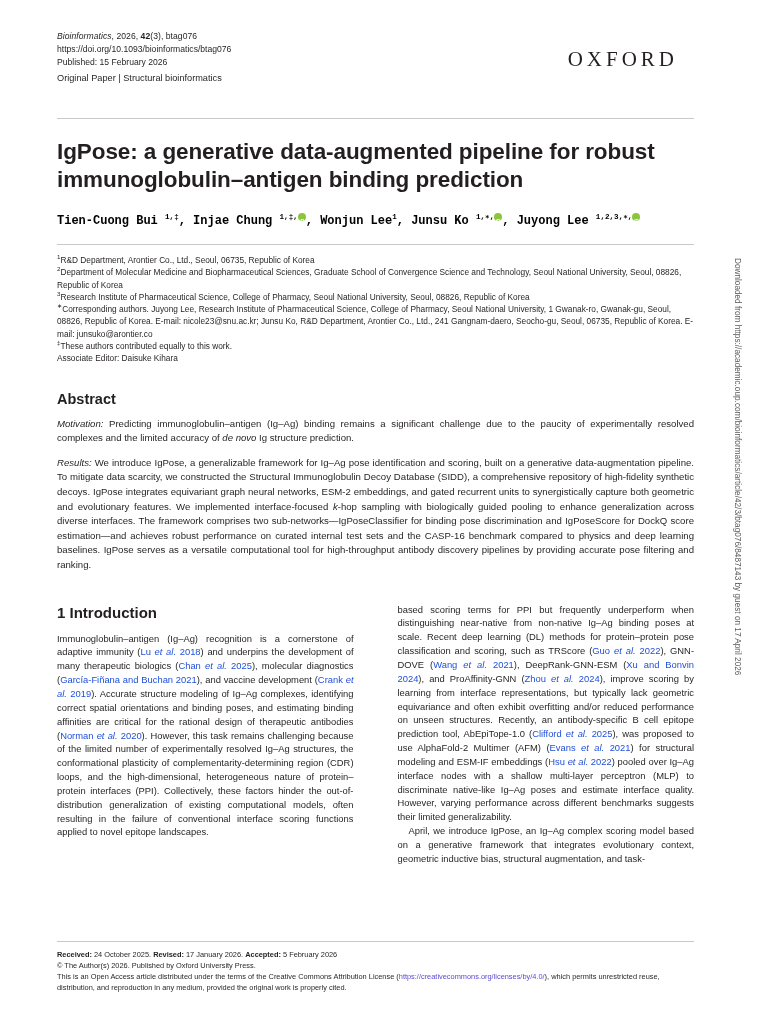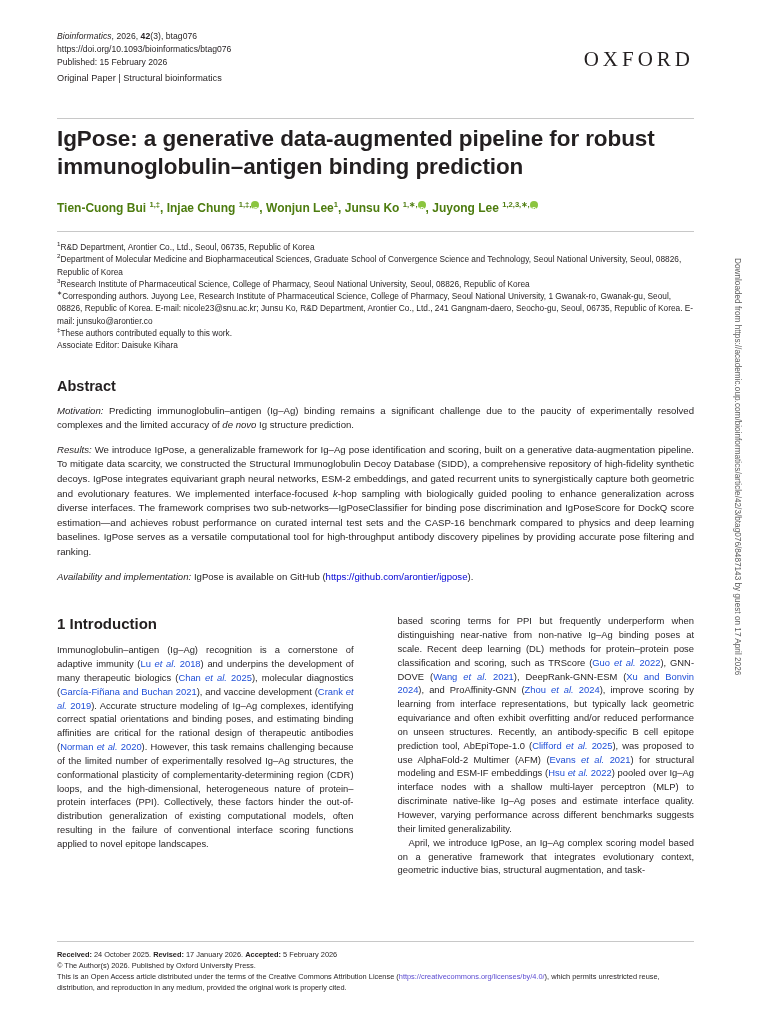--- a/index.html
+++ b/index.html
@@ -47,51 +47,52 @@
     color: #231f20;
   }
   .paper-type {
     font-size: 9.2px;
     line-height: 14px;
     font-weight: normal;
     margin-top: 1px;
   }
   .oxford-logo {
     position: absolute;
-    right: 0;
+    right: 16px;
     top: 17px;
     font-family: "Liberation Serif", serif;
     font-size: 21px;
     letter-spacing: 0.19em;
     color: #231f20;
     font-weight: normal;
     margin-left: 30px;
   }
   .rule-top {
     border-top: 0.8px solid #c8c8c8;
     margin-top: 22px;
   }
 
   
   .title {
     font-size: 22.5px;
     line-height: 28px;
     font-weight: bold;
     letter-spacing: -0.004em;
-    margin-top: 6px;
+    margin-top: 19px;
     color: #231f20;
   }
 
   
   .authors {
     font-size: 12px;
     line-height: 17px;
     font-weight: bold;
     margin-top: 19px;
-    color: #4d7c0f;
+    color: #000000;
+    font-family: Liberation Mono, monospace;
   }
   .authors sup {
     font-size: 7.6px;
     font-weight: bold;
     vertical-align: super;
     line-height: 0;
   }
   .orcid {
     display: inline-block;
     width: 8px;
@@ -249,23 +250,20 @@
     <div class="abstract-head">Abstract</div>
 
     <p class="abs-p">
       <span class="lbl">Motivation:</span><span> Predicting immunoglobulin–antigen (Ig–Ag) binding remains a significant challenge due to the paucity of experimentally resolved complexes and the limited accuracy of </span><em>de novo</em><span> Ig structure prediction.</span>
     </p>
 
     <p class="abs-p">
       <span class="lbl">Results:</span><span> We introduce IgPose, a generalizable framework for Ig–Ag pose identification and scoring, built on a generative data-augmentation pipeline. To mitigate data scarcity, we constructed the Structural Immunoglobulin Decoy Database (SIDD), a comprehensive repository of high-fidelity synthetic decoys. IgPose integrates equivariant graph neural networks, ESM-2 embeddings, and gated recurrent units to synergistically capture both geometric and evolutionary features. We implemented interface-focused </span><em>k</em><span>-hop sampling with biologically guided pooling to enhance generalization across diverse interfaces. The framework comprises two sub-networks—IgPoseClassifier for binding pose discrimination and IgPoseScore for DockQ score estimation—and achieves robust performance on curated internal test sets and the CASP-16 benchmark compared to physics and deep learning baselines. IgPose serves as a versatile computational tool for high-throughput antibody discovery pipelines by providing accurate pose filtering and ranking.</span>
     </p>
 
-    <p class="abs-p">
-      <span class="lbl">Availability and implementation:</span><span> IgPose is available on GitHub (</span><a class="link" href="#">https://github.com/arontier/igpose</a><span>).</span>
-    </p>
 
     <div class="cols">
       <div class="col col-left">
         <div class="sec-head">1 Introduction</div>
         <div>
             <p class="body-p">Immunoglobulin–antigen (Ig–Ag) recognition is a cornerstone of adaptive immunity (<a class="cite" href="#">Lu <em>et al.</em> 2018</a>) and underpins the development of many therapeutic biologics (<a class="cite" href="#">Chan <em>et al.</em> 2025</a>), molecular diagnostics (<a class="cite" href="#">García-Fiñana and Buchan 2021</a>), and vaccine development (<a class="cite" href="#">Crank <em>et al.</em> 2019</a>). Accurate structure modeling of Ig–Ag complexes, identifying correct spatial orientations and binding poses, and estimating binding affinities are critical for the rational design of therapeutic antibodies (<a class="cite" href="#">Norman <em>et al.</em> 2020</a>). However, this task remains challenging because of the limited number of experimentally resolved Ig–Ag structures, the conformational plasticity of complementarity-determining region (CDR) loops, and the high-dimensional, heterogeneous nature of protein–protein interfaces (PPI). Collectively, these factors hinder the out-of-distribution generalization of existing computational models, often resulting in the failure of conventional interface scoring functions applied to novel epitope landscapes.</p>
           </div>
       </div>
       <div class="col col-right">
         <div>

